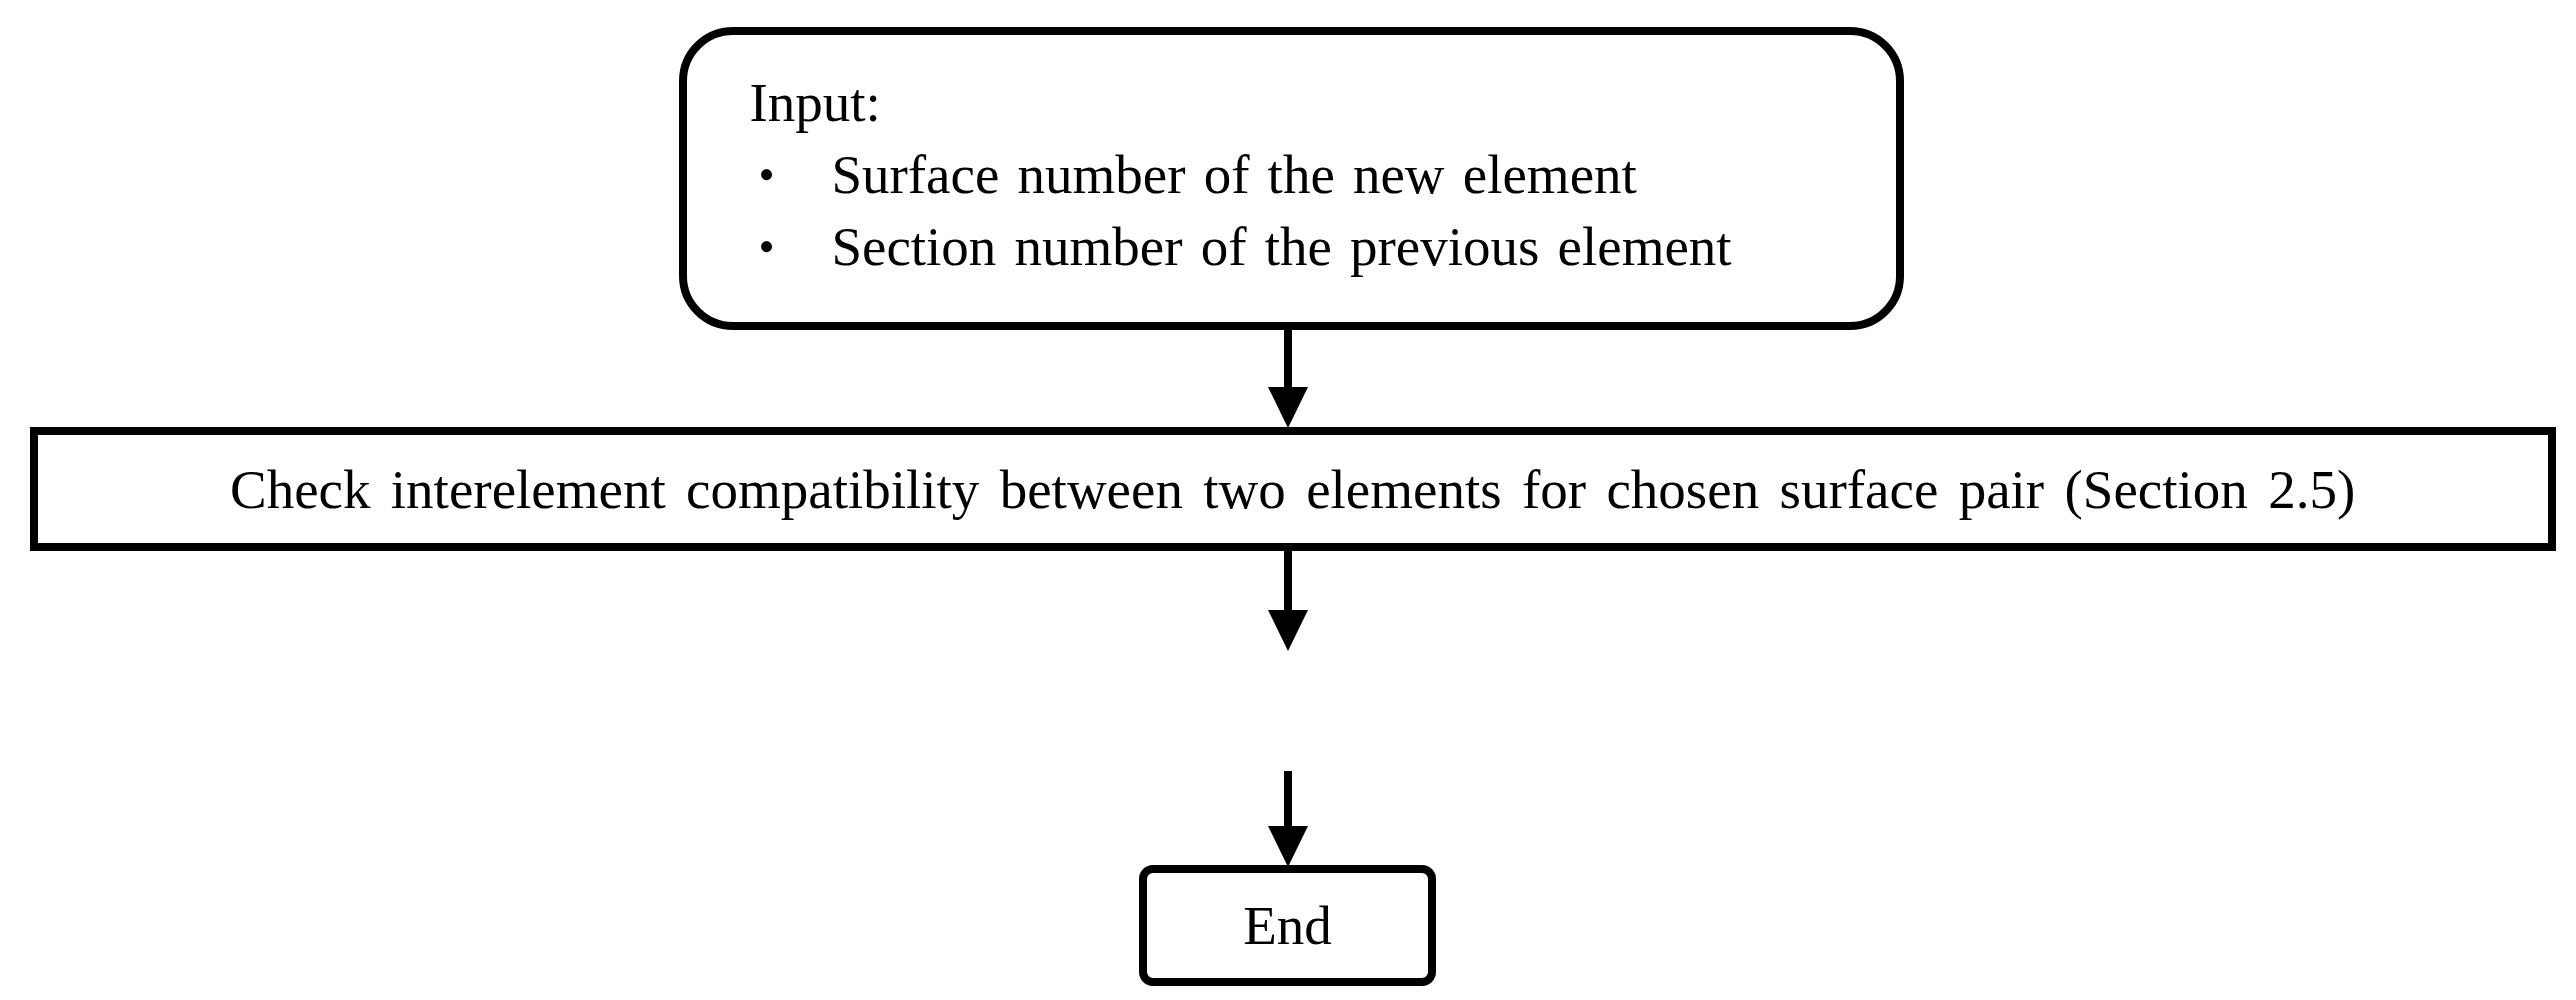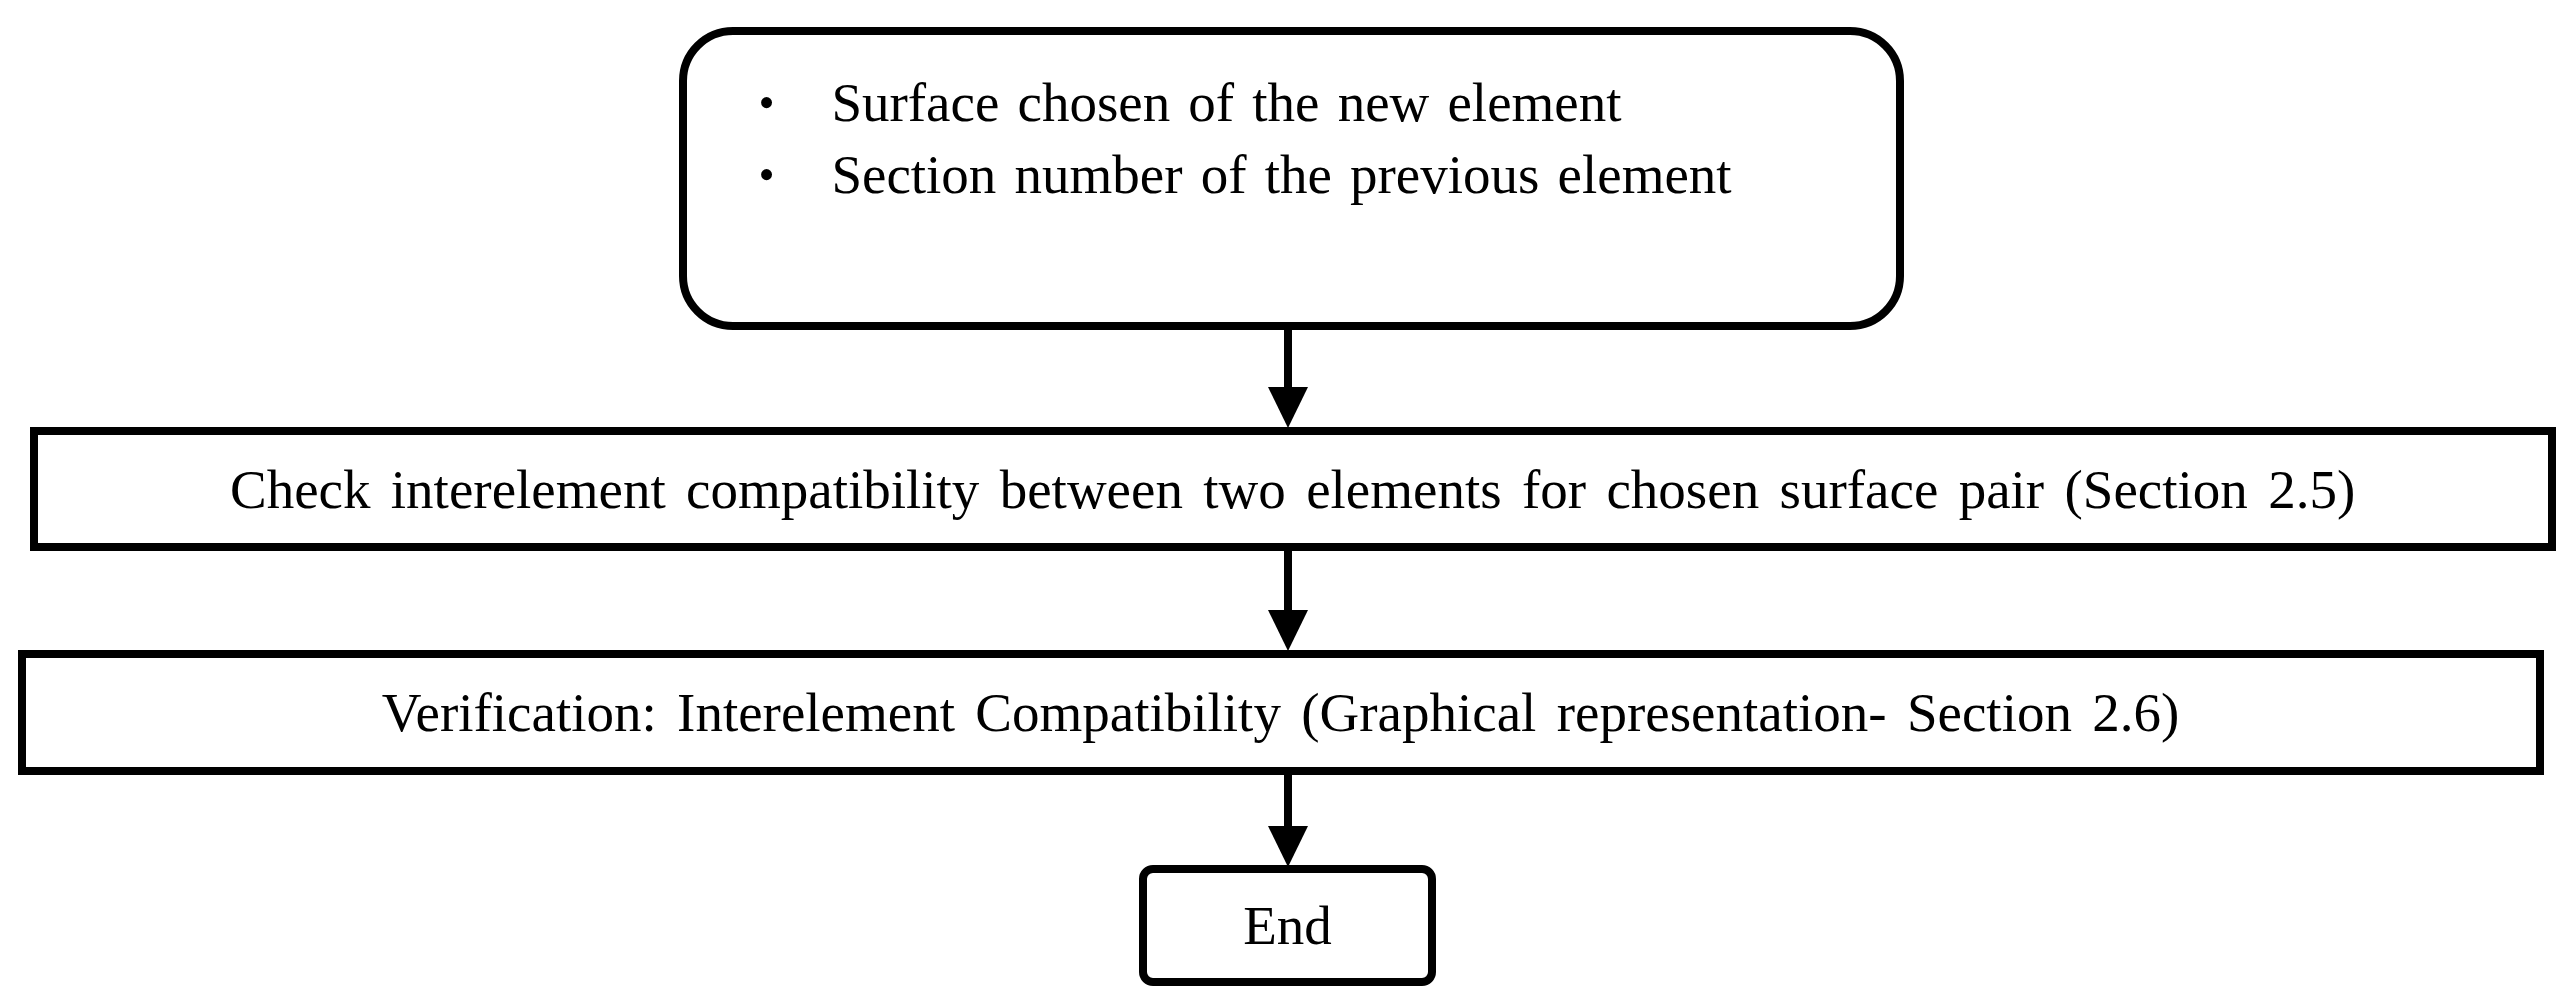--- a/index.html
+++ b/index.html
@@ -112,23 +112,24 @@
     border-right: 20px solid transparent;
     border-top: 41px solid #000000;
   }
 </style>
 </head>
 <body>
 
 <div class="canvas">
 
   <div class="node node-input">
+    <div class="input-title">Input:</div>
     <div class="bullet-row">
       <span class="bullet-marker">•</span>
-      <span class="bullet-text">Surface chosen of the new element</span>
+      <span class="bullet-text">Surface number of the new element</span>
     </div>
     <div class="bullet-row">
       <span class="bullet-marker">•</span>
       <span class="bullet-text">Section number of the previous element</span>
     </div>
   </div>
 
   <div class="arrow arrow-1">
     <div class="arrow-line"></div>
     <div class="arrow-head"></div>
@@ -136,23 +137,20 @@
 
   <div class="node node-process node-check">
     <span>Check interelement compatibility between two elements for chosen surface pair (Section 2.5)</span>
   </div>
 
   <div class="arrow arrow-2">
     <div class="arrow-line"></div>
     <div class="arrow-head"></div>
   </div>
 
-  <div class="node node-process node-verify">
-    <span>Verification: Interelement Compatibility (Graphical representation- Section 2.6)</span>
-  </div>
 
   <div class="arrow arrow-3">
     <div class="arrow-line"></div>
     <div class="arrow-head"></div>
   </div>
 
   <div class="node node-end">
     <span>End</span>
   </div>
 

